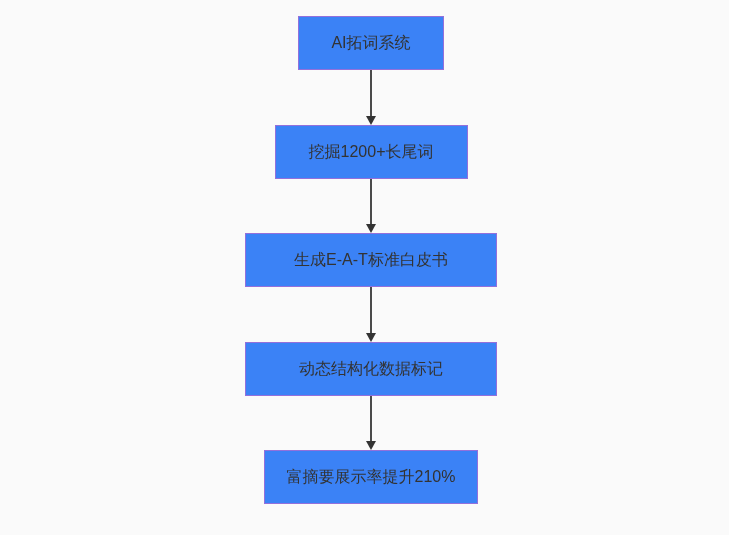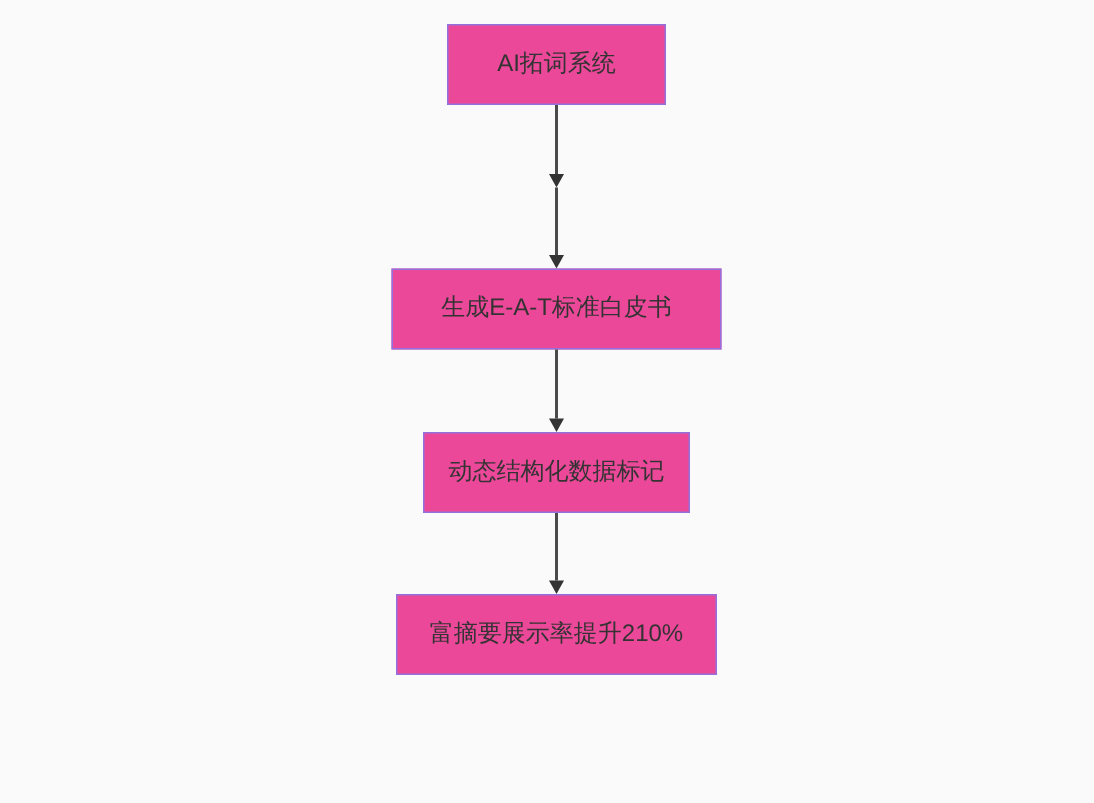--- a/index.html
+++ b/index.html
@@ -22,21 +22,21 @@
     display: flex;
     flex-direction: column;
     align-items: center;
   }
   .flow-node {
     box-sizing: border-box;
     height: 54px;
     display: flex;
     align-items: center;
     justify-content: center;
-    background: #ec4899;
+    background: #3b82f6;
     border: 1.5px solid #9370DB;
     color: #333333;
     font-size: 16px;
     line-height: 1;
     white-space: nowrap;
     text-align: center;
   }
   .connector {
     height: 54.5px;
     display: flex;
@@ -61,34 +61,35 @@
 
 <div class="flowchart">
 
   <div class="flow-node" style="width:146px;">AI拓词系统</div>
 
   <div class="connector">
     <div class="line"></div>
     <div class="arrowhead"></div>
   </div>
 
+  <div class="flow-node" style="width:193px;">挖掘1200+长尾词</div>
 
   <div class="connector">
     <div class="line"></div>
     <div class="arrowhead"></div>
   </div>
 
-  <div class="flow-node" style="width:220px;">生成E-A-T标准白皮书</div>
+  <div class="flow-node" style="width:252px;">生成E-A-T标准白皮书</div>
 
   <div class="connector">
     <div class="line"></div>
     <div class="arrowhead"></div>
   </div>
 
-  <div class="flow-node" style="width:178px;">动态结构化数据标记</div>
+  <div class="flow-node" style="width:252px;">动态结构化数据标记</div>
 
   <div class="connector">
     <div class="line"></div>
     <div class="arrowhead"></div>
   </div>
 
   <div class="flow-node" style="width:214px;">富摘要展示率提升210%</div>
 
 </div>
 

